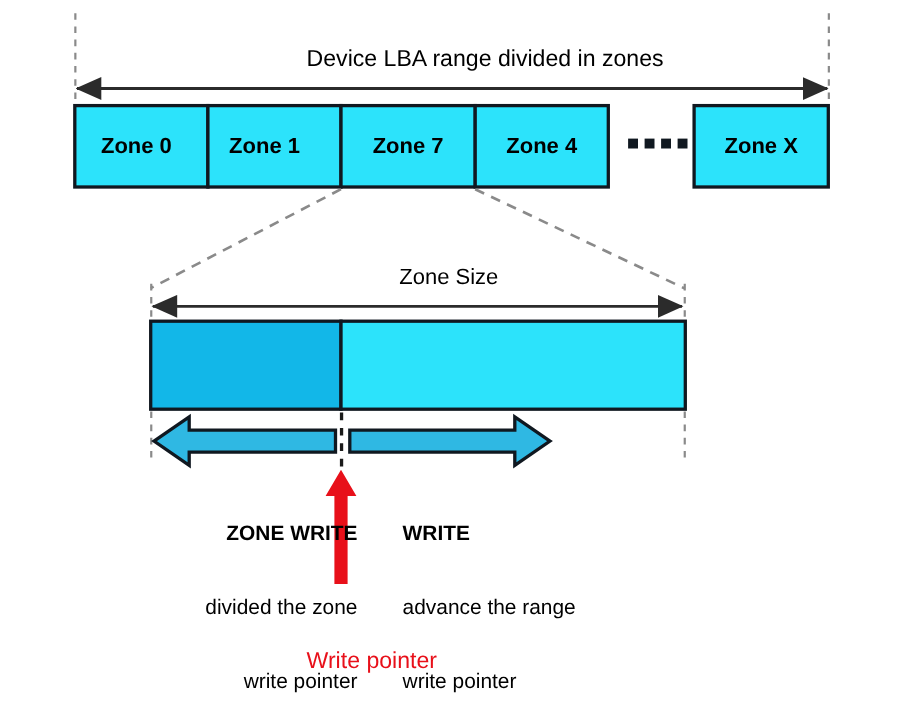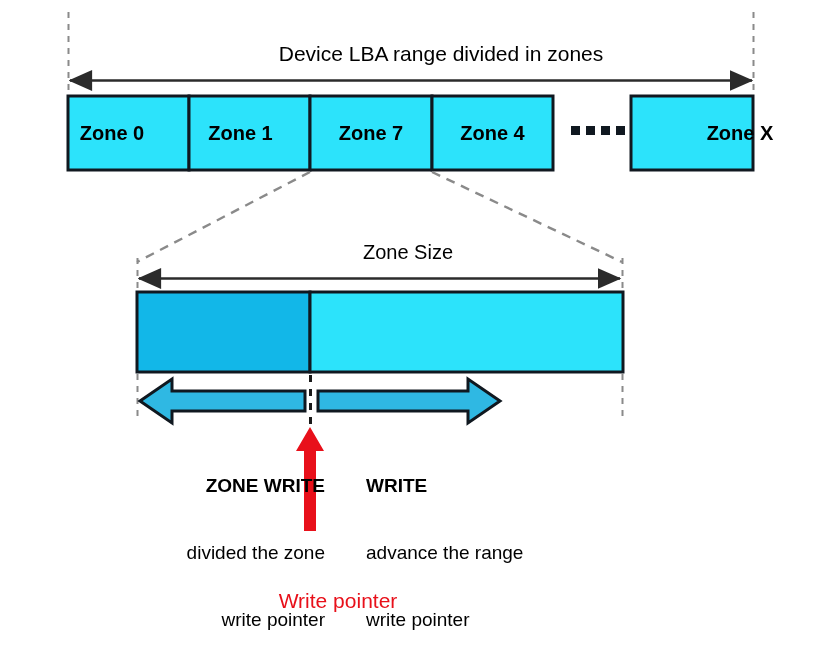--- a/index.html
+++ b/index.html
@@ -169,25 +169,25 @@
       <path d="M500,401 L468,379 L468,391 L318,391 L318,411 L468,411 L468,423 Z" fill="#2fb8e3" stroke="#101820" stroke-width="3" stroke-linejoin="miter"></path>
     </g>
 
     <g>
       <path d="M310,427 L324,451 L316,451 L316,531 L304,531 L304,451 L296,451 Z" fill="#e8101a"></path>
     </g>
   </svg>
 
   <div class="txt" id="lba-caption">Device LBA range divided in zones</div>
 
-  <div class="zone-label" style="left:56px; top:96px; width:112px;">Zone 0</div>
+  <div class="zone-label" style="left:68px; top:96px; width:112px;">Zone 0</div>
   <div class="zone-label" style="left:189px; top:96px; width:103px;">Zone 1</div>
   <div class="zone-label" style="left:310px; top:96px; width:122px;">Zone 7</div>
   <div class="zone-label" style="left:432px; top:96px; width:121px;">Zone 4</div>
-  <div class="zone-label" style="left:631px; top:96px; width:122px;margin-left:48px;">Zone X</div>
+  <div class="zone-label" style="left:631px; top:96px; width:122px;">Zone X</div>
 
   <div class="txt" id="zone-size-caption">Zone Size</div>
 
   <div class="txt" id="reset-group">
     <span class="grp-title">ZONE WRITE</span>
     <span class="grp-line">divided the zone</span>
     <span class="grp-line">write pointer</span>
   </div>
 
   <div class="txt" id="write-group">

